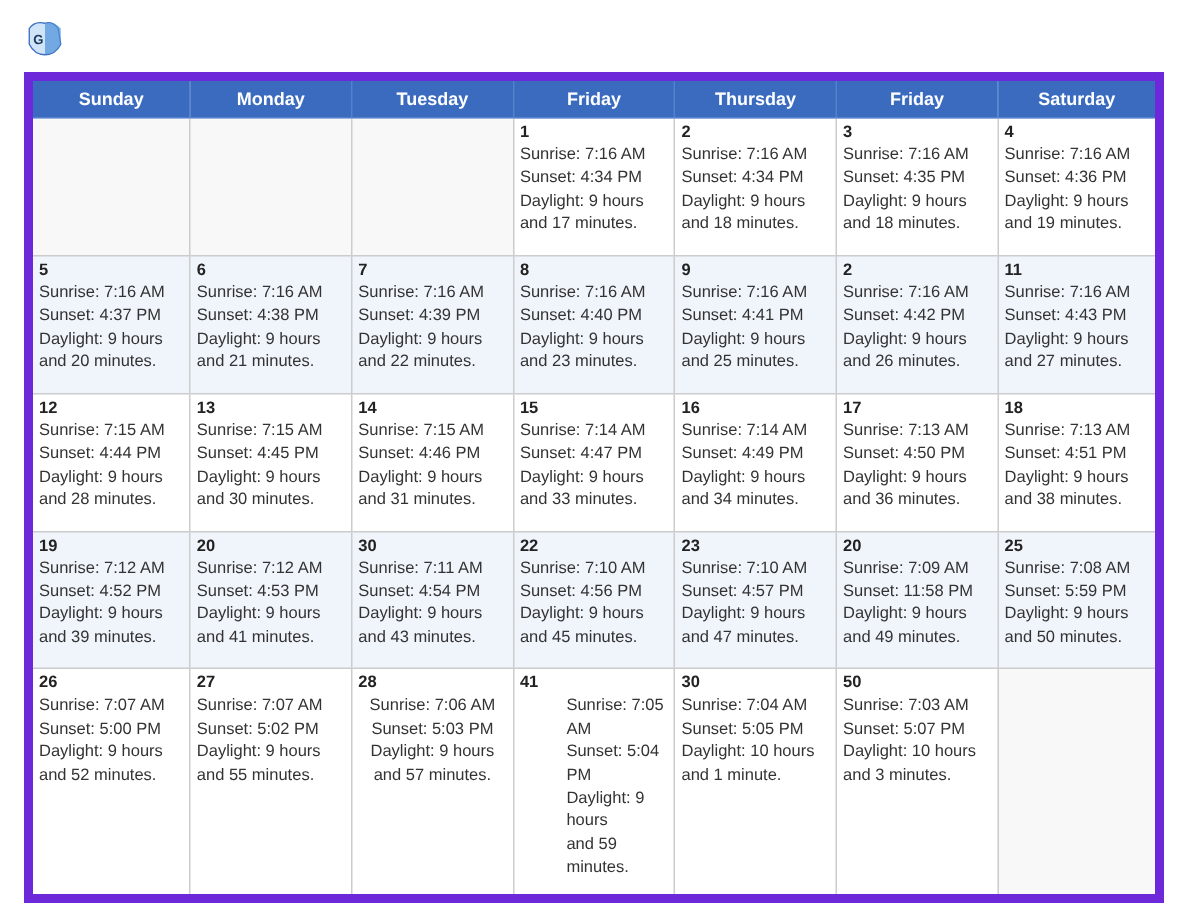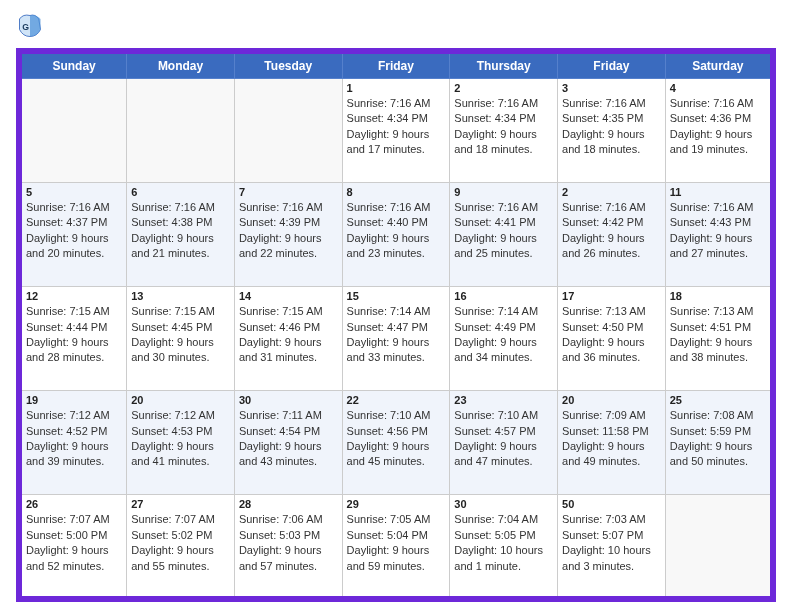--- a/index.html
+++ b/index.html
@@ -331,28 +331,28 @@
           </td>
           <td>
             <div class="day-number">27</div>
             <div class="day-info" style="white-space: pre-line;">Sunrise: 7:07 AM
 Sunset: 5:02 PM
 Daylight: 9 hours
 and 55 minutes.</div>
           </td>
           <td>
             <div class="day-number">28</div>
-            <div class="day-info" style="white-space: pre-line;">Sunrise: 7:06 AM
+            <div class="day-info" style="white-space: pre-line; text-align: center;">Sunrise: 7:06 AM
 Sunset: 5:03 PM
 Daylight: 9 hours
 and 57 minutes.</div>
           </td>
           <td>
-            <div class="day-number">29</div>
-            <div class="day-info" style="white-space: pre-line;">Sunrise: 7:05 AM
+            <div class="day-number">41</div>
+            <div class="day-info" style="white-space: pre-line; margin-left: 31px;">Sunrise: 7:05 AM
 Sunset: 5:04 PM
 Daylight: 9 hours
 and 59 minutes.</div>
           </td>
           <td>
             <div class="day-number">30</div>
             <div class="day-info" style="white-space: pre-line;">Sunrise: 7:04 AM
 Sunset: 5:05 PM
 Daylight: 10 hours
 and 1 minute.</div>

